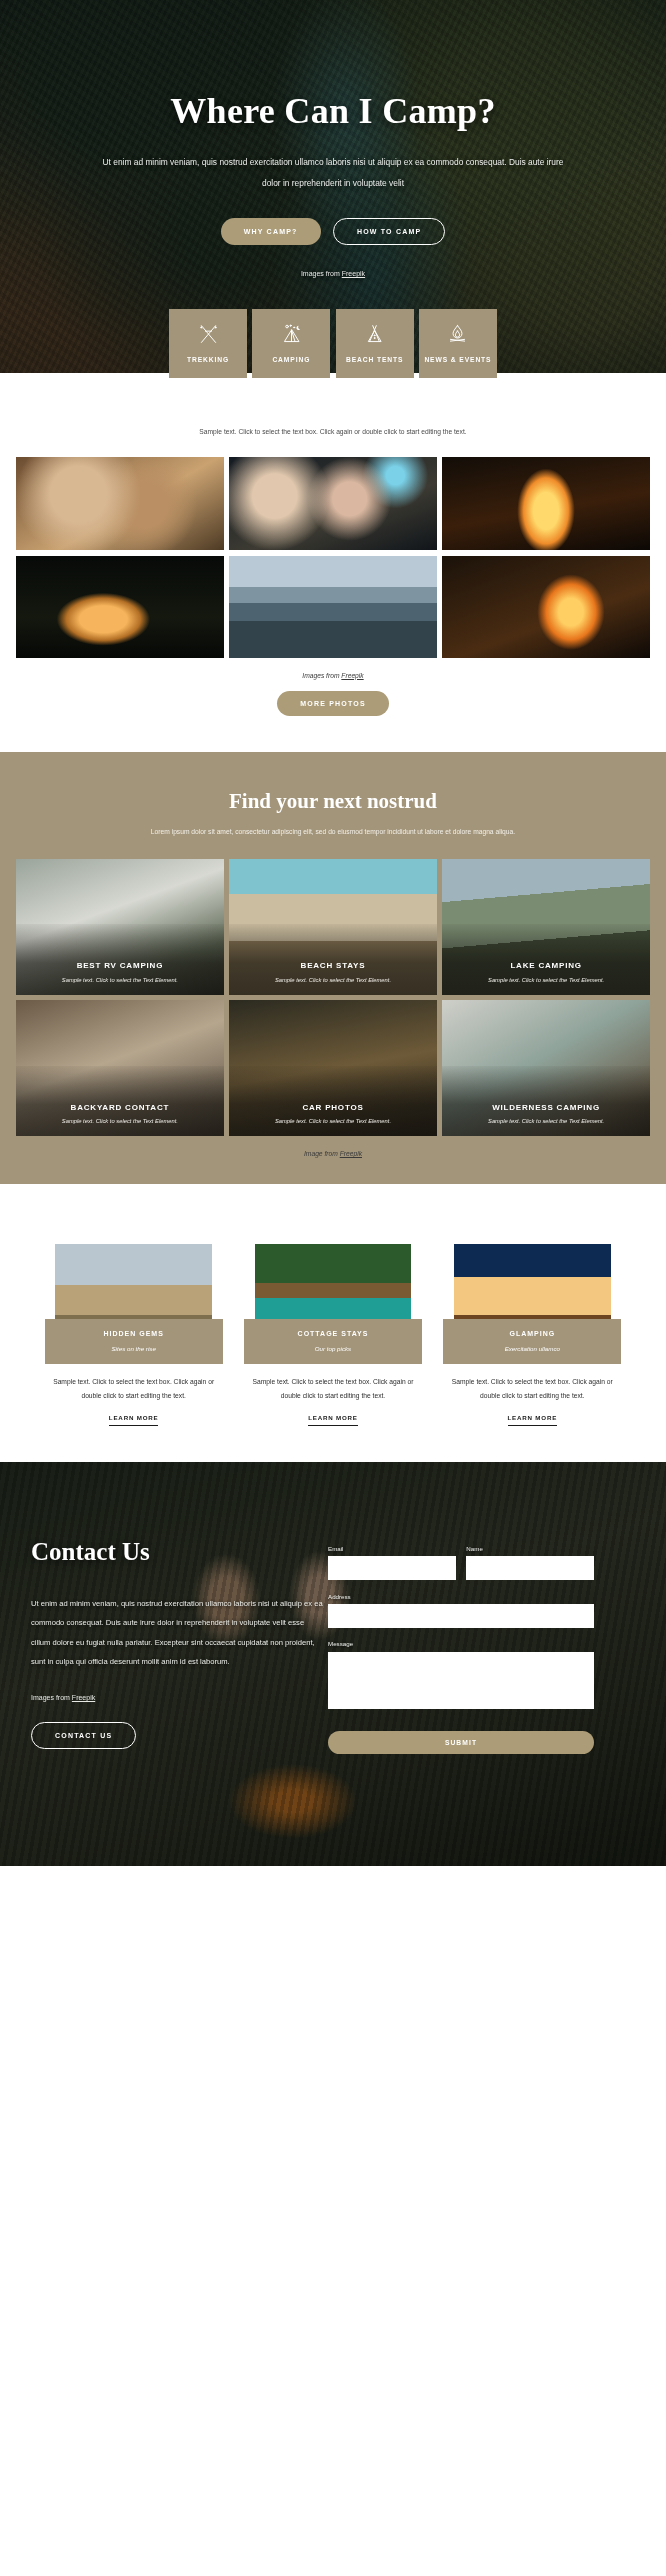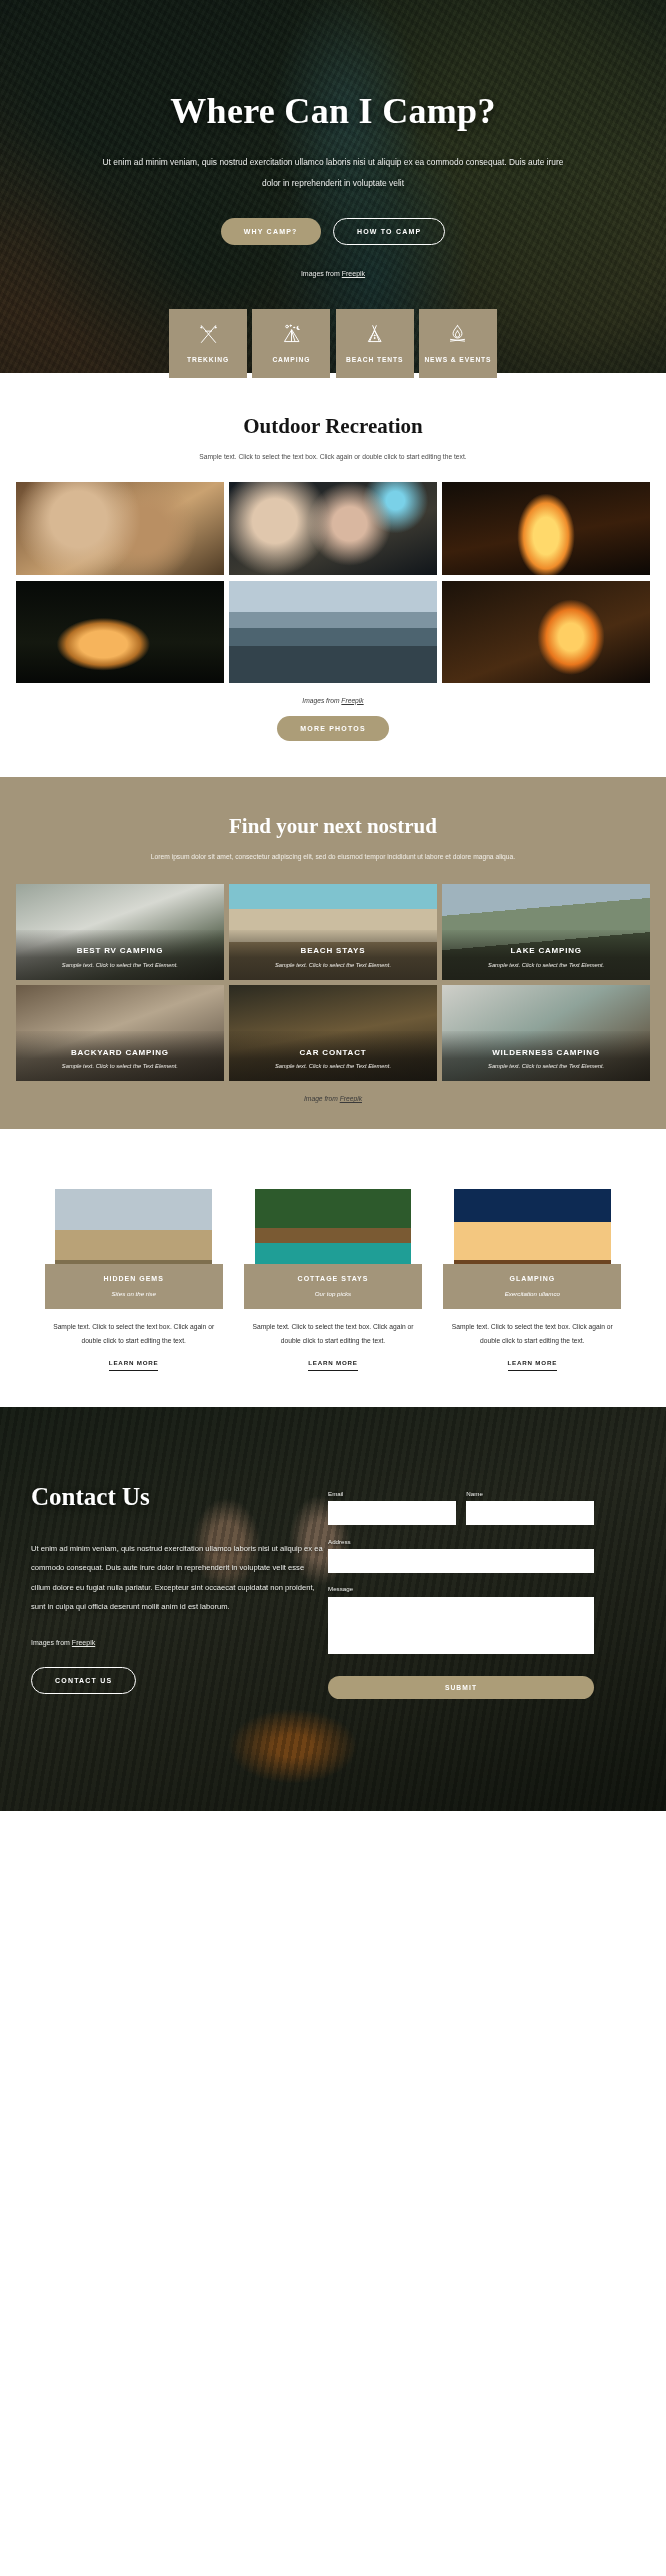--- a/index.html
+++ b/index.html
@@ -168,21 +168,21 @@
     padding:37px 0 27px;
   }
   .band .sec-title { color:#fff; }
   .band .sec-sub { color:#f2efe8; width:444px; }
   .cards3 {
     margin:19.5px auto 0;
     width:634px;
     display:grid; grid-template-columns:repeat(3,1fr); gap:5.3px;
   }
   .card {
-    position:relative; height:96px; overflow:hidden; cursor:pointer;
+    position:relative; height:136px; overflow:hidden; cursor:pointer;
     background-size:cover; background-position:center;padding-left:20px;
   }
   .card-overlay {
     position:absolute; left:0; right:0; bottom:0; top:48%;
     background:linear-gradient(180deg, rgba(20,18,14,.05), rgba(20,18,14,.62) 55%, rgba(20,18,14,.72));
   }
   .card-txt {
     position:absolute; left:0; right:0; bottom:12.4px;
     text-align:center; color:#fff; padding:0 5.3px;
   }
@@ -347,21 +347,20 @@
           <path d="M13 9c1.6 2.2 2.4 3.3 2.4 4.6a2.4 2.4 0 0 1-4.8 0C10.6 12.3 11.4 11.2 13 9z"></path>
           <path d="M5 20.5 L21 18.5"></path>
             <path d="M5 18.5 L21 20.5"></path>
         </svg>
       </span>
       <span class="tile-label">NEWS &amp; EVENTS</span>
     </div>
   </nav>
 
   <section class="sec">
-    <h2 class="sec-title">Outdoor Recreation</h2>
     <p class="sec-sub">Sample text. Click to select the text box. Click again or double click to start editing the text.</p>
     <div class="grid3">
       <div class="ph p-friends"></div>
       <div class="ph p-couple"></div>
       <div class="ph p-fire"></div>
       <div class="ph tall p-tent"></div>
       <div class="ph tall p-lake"></div>
       <div class="ph tall p-bonfire"></div>
     </div>
     <div class="credit">
@@ -393,28 +392,28 @@
       <div class="card c-lake">
         <div class="card-overlay"></div>
         <div class="card-txt">
           <div class="card-title">LAKE CAMPING</div>
           <div class="card-sub">Sample text. Click to select the Text Element.</div>
         </div>
       </div>
       <div class="card c-backyard">
         <div class="card-overlay"></div>
         <div class="card-txt">
-          <div class="card-title">BACKYARD CAMPING</div>
+          <div class="card-title">BACKYARD CONTACT</div>
           <div class="card-sub">Sample text. Click to select the Text Element.</div>
         </div>
       </div>
       <div class="card c-car">
         <div class="card-overlay"></div>
         <div class="card-txt">
-          <div class="card-title">CAR CONTACT</div>
+          <div class="card-title">CAR PHOTOS</div>
           <div class="card-sub">Sample text. Click to select the Text Element.</div>
         </div>
       </div>
       <div class="card c-wild">
         <div class="card-overlay"></div>
         <div class="card-txt">
           <div class="card-title">WILDERNESS CAMPING</div>
           <div class="card-sub">Sample text. Click to select the Text Element.</div>
         </div>
       </div>

